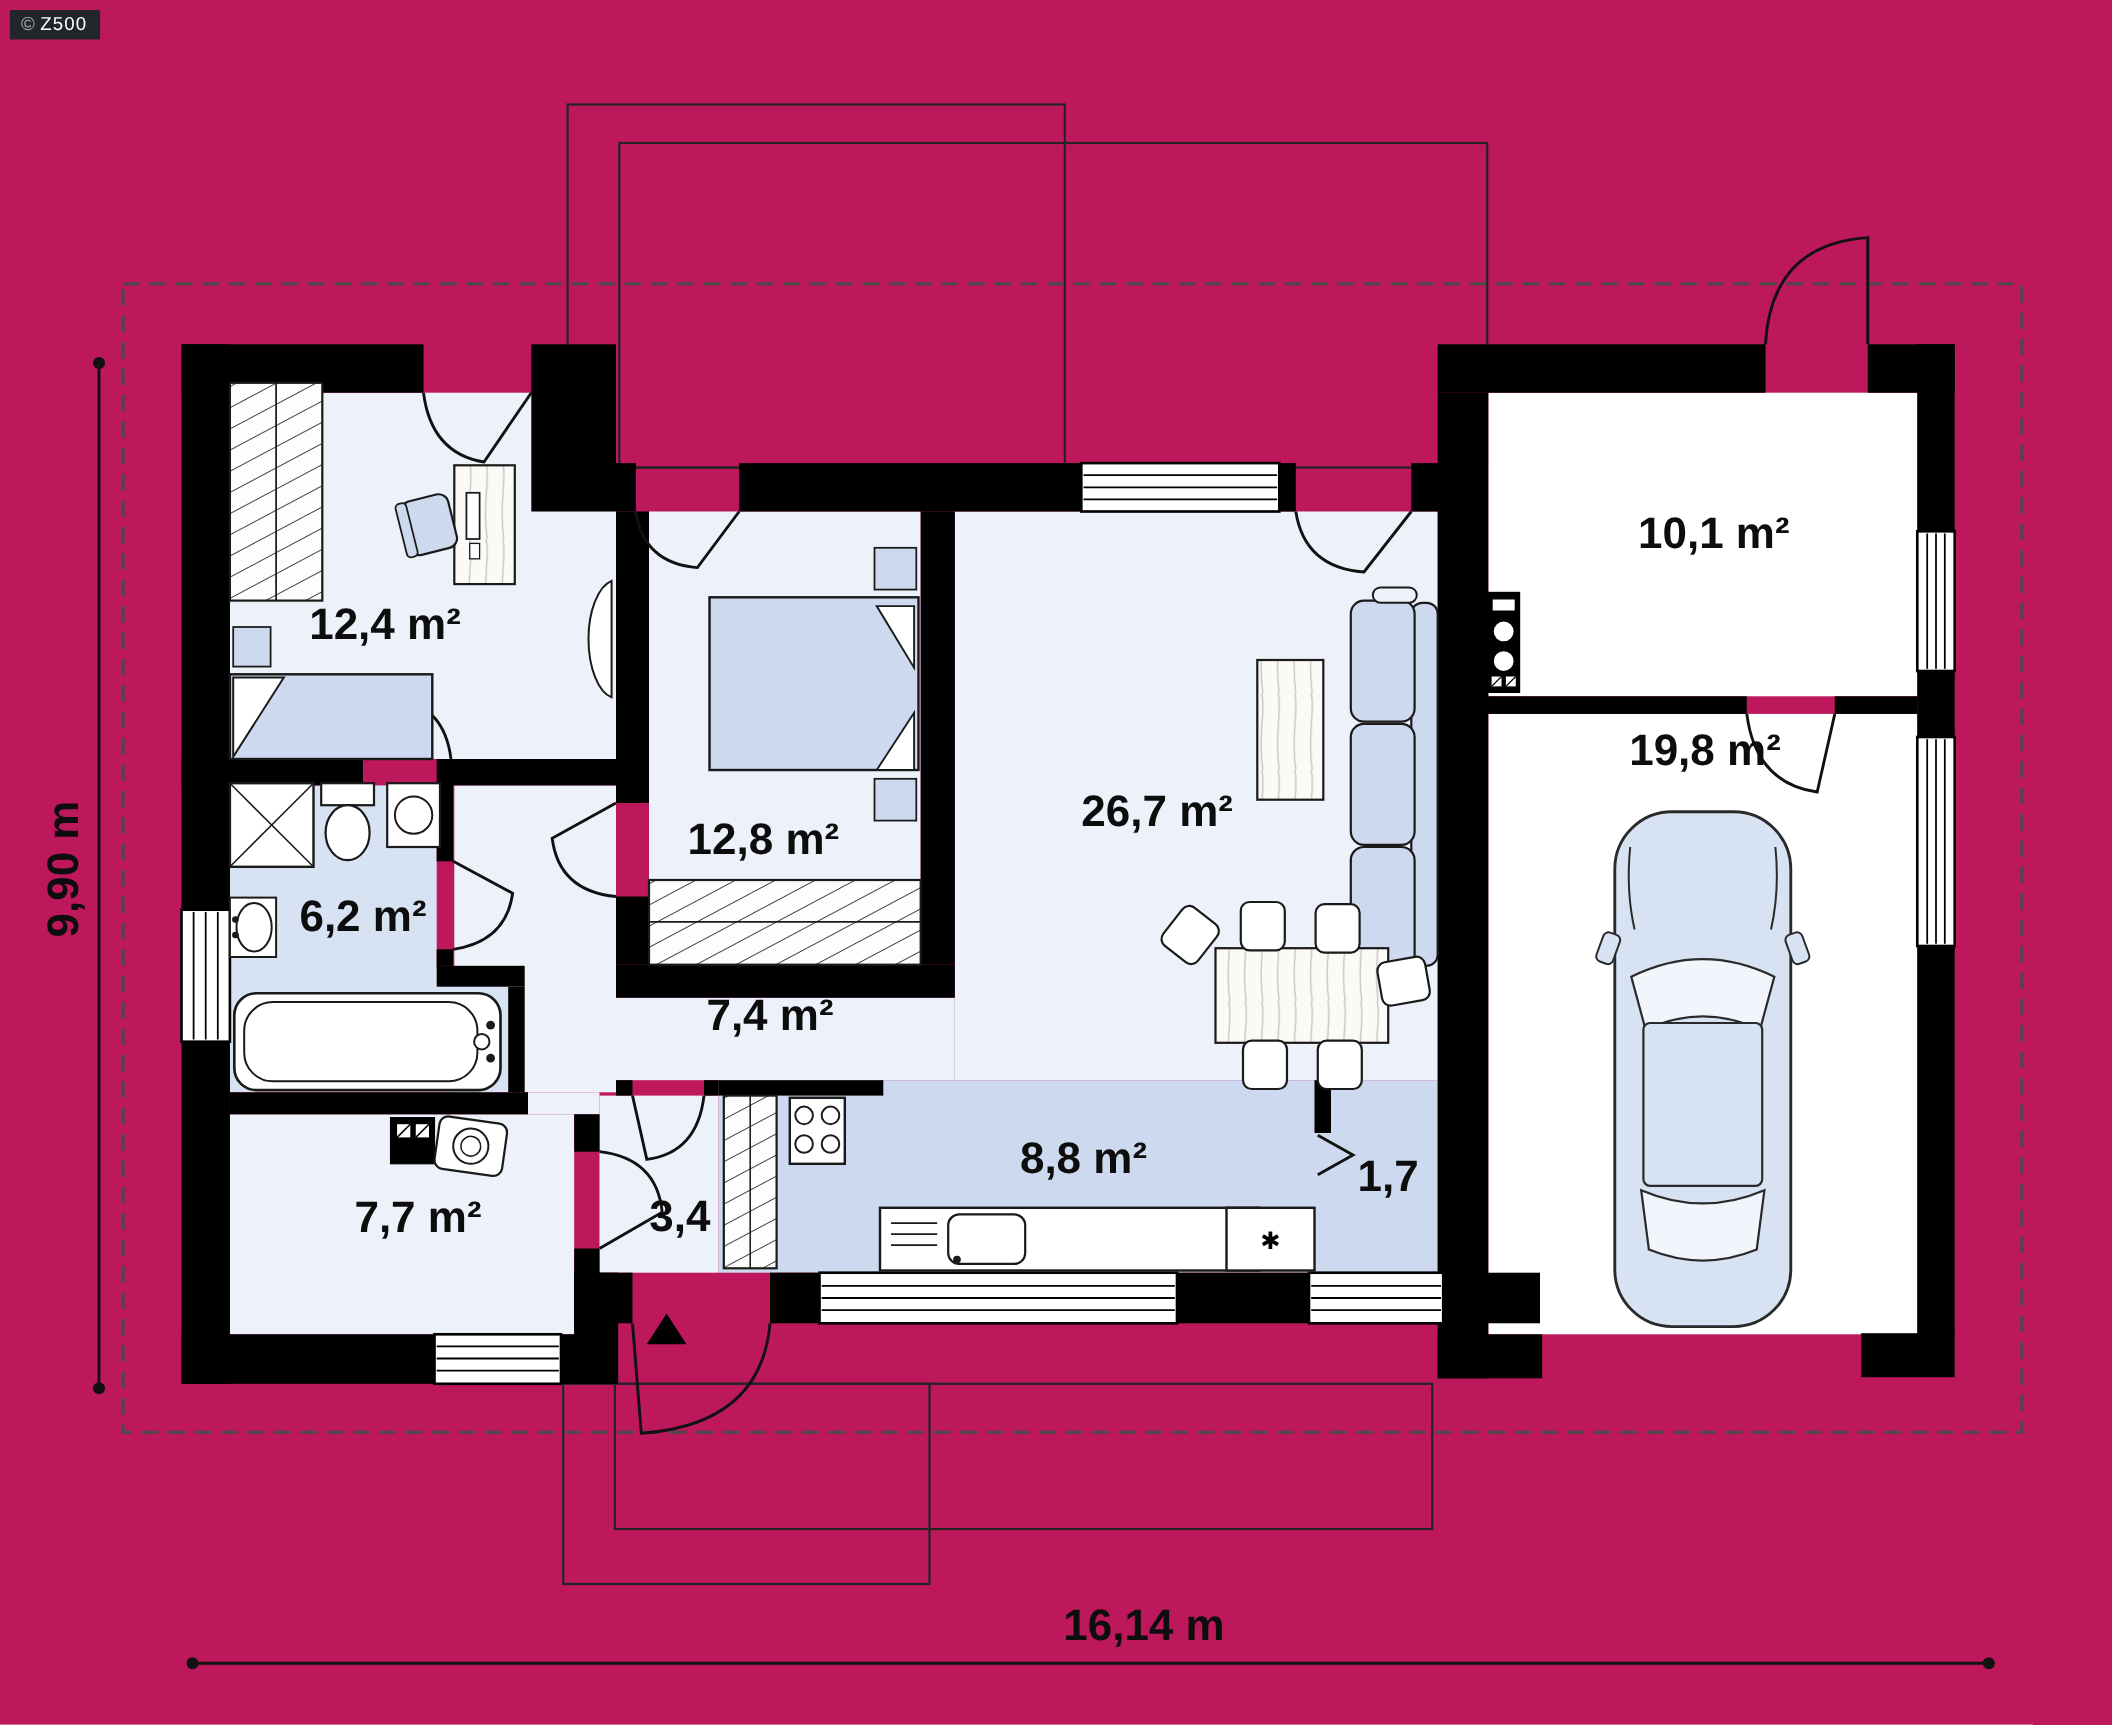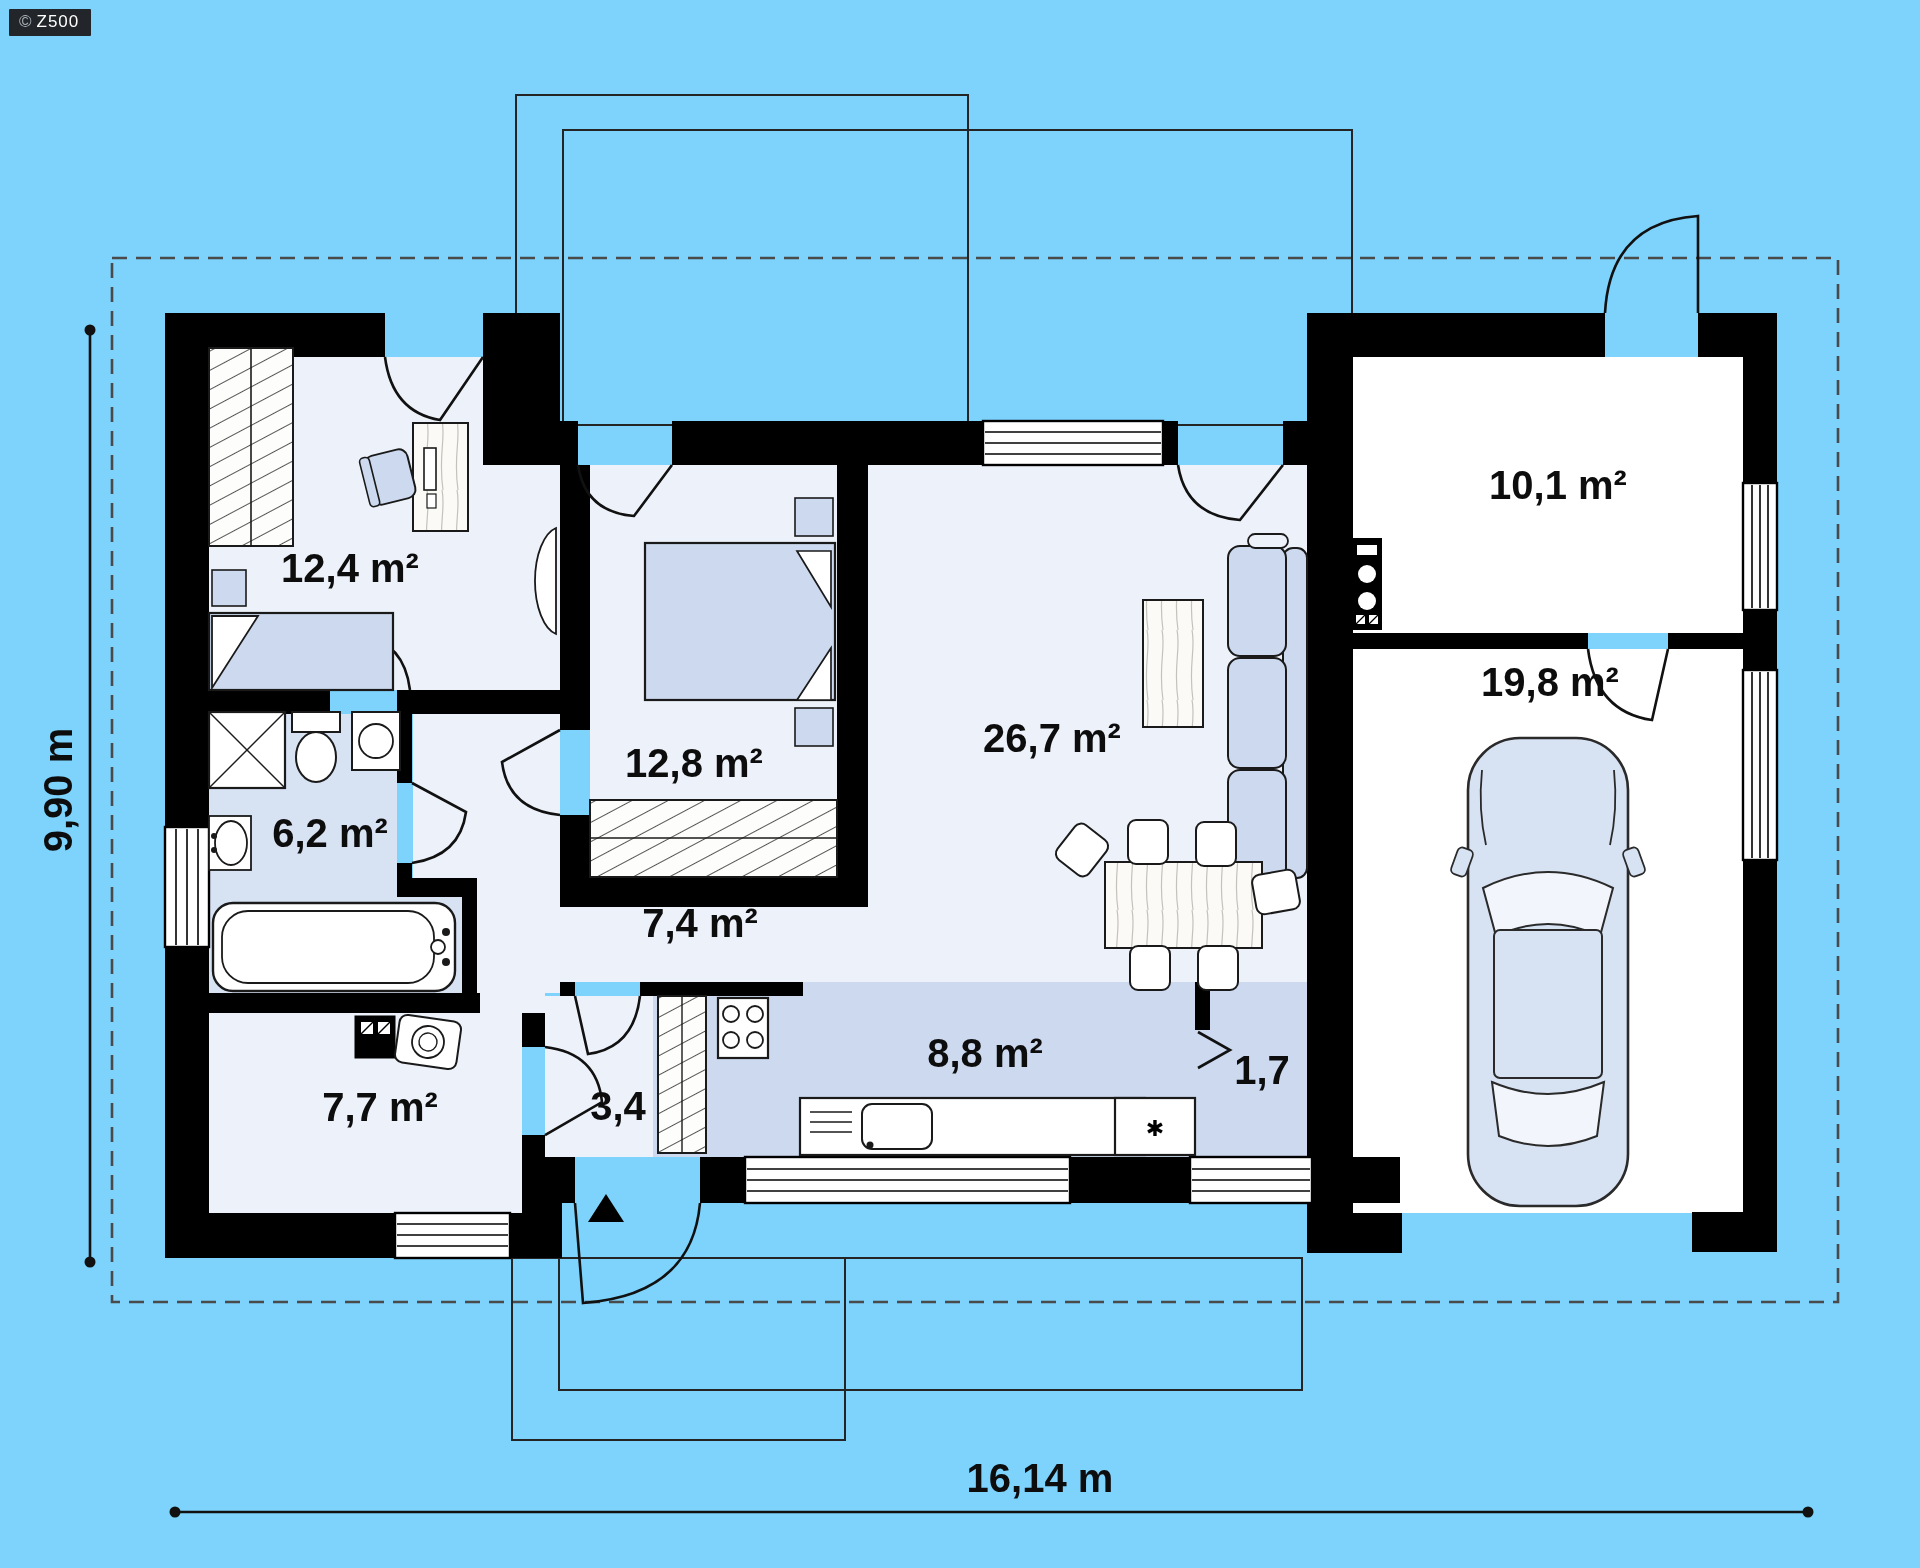--- a/index.html
+++ b/index.html
@@ -1,16 +1,16 @@
 <!DOCTYPE html>
 <html><head>
 <meta charset="utf-8">
 <style>
   html,body{margin:0;padding:0;background:#ffffff;}
-  .stage{position:relative;width:1920px;height:1568px;background:#7dd3fc;overflow:hidden;
+  .stage{position:relative;width:1920px;height:1568px;background:#be185d;overflow:hidden;
          font-family:"Liberation Sans", sans-serif;}
   .plan-svg{position:absolute;left:0;top:0;width:1920px;height:1568px;}
   .logo{position:absolute;left:9px;top:9px;background:#22262b;color:#fff;
         padding:3px 12px 4px 10px;font-size:17px;letter-spacing:1px;
         font-family:"Liberation Sans", sans-serif;border-radius:1px;}
   .logo .c{color:#a9b0b8;margin-right:4px;}
   .room-label{font-weight:bold;fill:#0d0d0d;font-size:40px;}
   .dim-label{font-weight:bold;fill:#0d0d0d;font-size:40px;}
   .wall{fill:#000000;stroke:none;}
   .winline{stroke:#000;stroke-width:1.6;}

